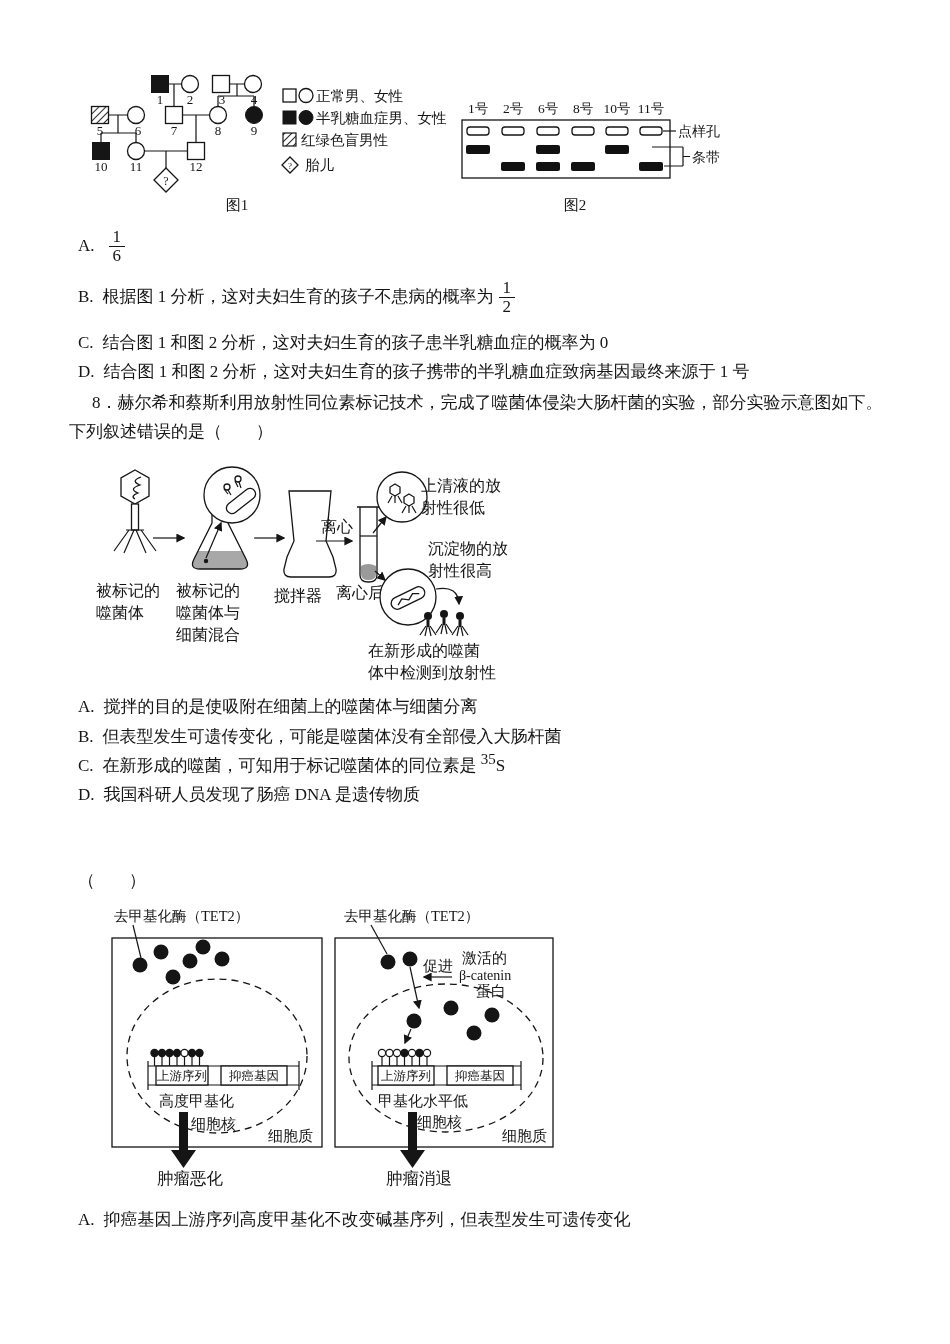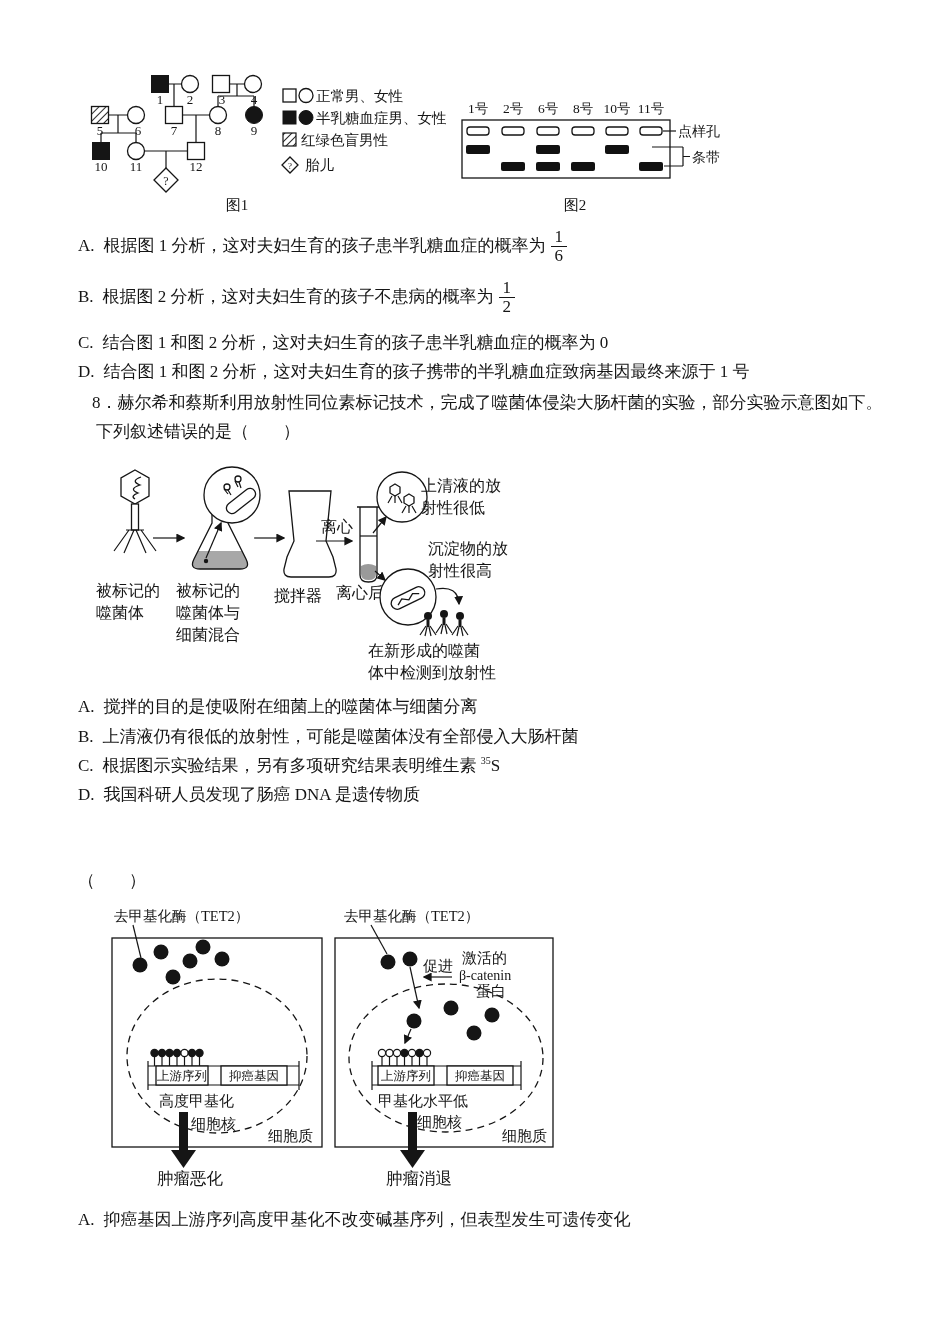--- a/index.html
+++ b/index.html
@@ -4,21 +4,21 @@
 <style>
   html,body{margin:0;padding:0;background:#e8e8e8}
   .page{position:relative;width:950px;height:1344px;margin:0 auto;background:#ffffff;
         font-family:"Liberation Serif","DejaVu Serif",serif;color:#151515;overflow:hidden}
   .t{position:absolute;font-size:17px;line-height:24px;white-space:nowrap}
   .opt{display:flex;align-items:center}
   .key{margin-right:9px}
   .frac{display:inline-flex;flex-direction:column;align-items:center;line-height:1.05;margin-left:5px}
   .frac .den{border-top:1.3px solid #151515;padding:0 4px}
   .frac .num{padding:0 4px}
-  sup{font-size:10px;line-height:0}
+  sup{font-size:15px;line-height:0}
   svg{position:absolute;left:0;overflow:visible}
   svg text{font-family:"Liberation Serif","DejaVu Serif",serif;fill:#151515}
   .ln{stroke:#151515;stroke-width:1.2;fill:none}
   .sh{stroke:#151515;stroke-width:1.3;fill:#ffffff}
   .shn{stroke:#151515;stroke-width:1.3;fill:none}
   .blk{fill:#151515;stroke:#151515}
 </style>
 </head>
 <body>
 
@@ -118,45 +118,44 @@
       <path class="ln" d="M663,131 H676"></path>
       <text x="678" y="136" font-size="14">点样孔</text>
       <path class="ln" d="M652,147 H683 M664,166 H683 M683,147 V166 M683,156.5 H690"></path>
       <text x="692" y="161.5" font-size="14">条带</text>
     </g>
     <text x="575" y="210" font-size="15" text-anchor="middle">图2</text>
   </svg>
 
   <div class="t opt" style="left:78px;top:221px;height:50px">
     <span class="key">A.</span>
-    <span>根据图 1 分析，这对夫妇生育的孩子患半乳糖血症的概率为</span>
     <span class="frac">
       <span class="num">1</span>
       <span class="den">6</span>
     </span>
   </div>
   <div class="t opt" style="left:78px;top:272px;height:50px">
     <span class="key">B.</span>
-    <span>根据图 2 分析，这对夫妇生育的孩子不患病的概率为</span>
+    <span>根据图 1 分析，这对夫妇生育的孩子不患病的概率为</span>
     <span class="frac">
       <span class="num">1</span>
       <span class="den">2</span>
     </span>
   </div>
   <div class="t opt" style="left:78px;top:331px">
     <span class="key">C.</span>
     <span>结合图 1 和图 2 分析，这对夫妇生育的孩子患半乳糖血症的概率为 0</span>
   </div>
   <div class="t opt" style="left:78px;top:360px">
     <span class="key">D.</span>
     <span>结合图 1 和图 2 分析，这对夫妇生育的孩子携带的半乳糖血症致病基因最终来源于 1 号</span>
   </div>
 
   <div class="t" style="left:92px;top:391px">8．赫尔希和蔡斯利用放射性同位素标记技术，完成了噬菌体侵染大肠杆菌的实验，部分实验示意图如下。</div>
-  <div class="t" style="left:96px;top:420px">下列叙述错误的是（　　）</div>
+  <div class="t" style="left:69px;top:420px">下列叙述错误的是（　　）</div>
 
   <svg style="top:440px" width="950" height="250" viewBox="0 440 950 250">
     <defs>
       <marker id="arr2" viewBox="0 0 10 10" refX="8.5" refY="5" markerWidth="7.5" markerHeight="7.5" orient="auto-start-reverse">
         <path d="M0,0 L10,5 L0,10 z" fill="#151515"></path>
       </marker>
     </defs>
 
     <g>
       <polygon class="sh" stroke-width="1.4" points="135,470 149,478 149,496 135,504 121,496 121,478"></polygon>
@@ -245,24 +244,24 @@
     <text x="368" y="656" font-size="16">在新形成的噬菌</text>
     <text x="368" y="678" font-size="16">体中检测到放射性</text>
   </svg>
 
   <div class="t opt" style="left:78px;top:695px">
     <span class="key">A.</span>
       <span>搅拌的目的是使吸附在细菌上的噬菌体与细菌分离</span>
   </div>
   <div class="t opt" style="left:78px;top:725px">
     <span class="key">B.</span>
-      <span>上清液仍有很低的放射性，可能是噬菌体没有全部侵入大肠杆菌</span>
+      <span>但表型发生可遗传变化，可能是噬菌体没有全部侵入大肠杆菌</span>
   </div>
   <div class="t" style="left:78px;top:754px">
-    <span class="key">C.</span><span>根据图示实验结果，另有多项研究结果表明维生素 </span><sup>35</sup><span>S</span>
+    <span class="key">C.</span><span>在新形成的噬菌，可知用于标记噬菌体的同位素是 </span><sup>35</sup><span>S</span>
   </div>
   <div class="t opt" style="left:78px;top:783px">
     <span class="key">D.</span>
       <span>我国科研人员发现了肠癌 DNA 是遗传物质</span>
   </div>
 
   <div class="t" style="left:78px;top:869px">（　　）</div>
 
   <svg style="top:900px" width="950" height="300" viewBox="0 900 950 300">
     <defs>

